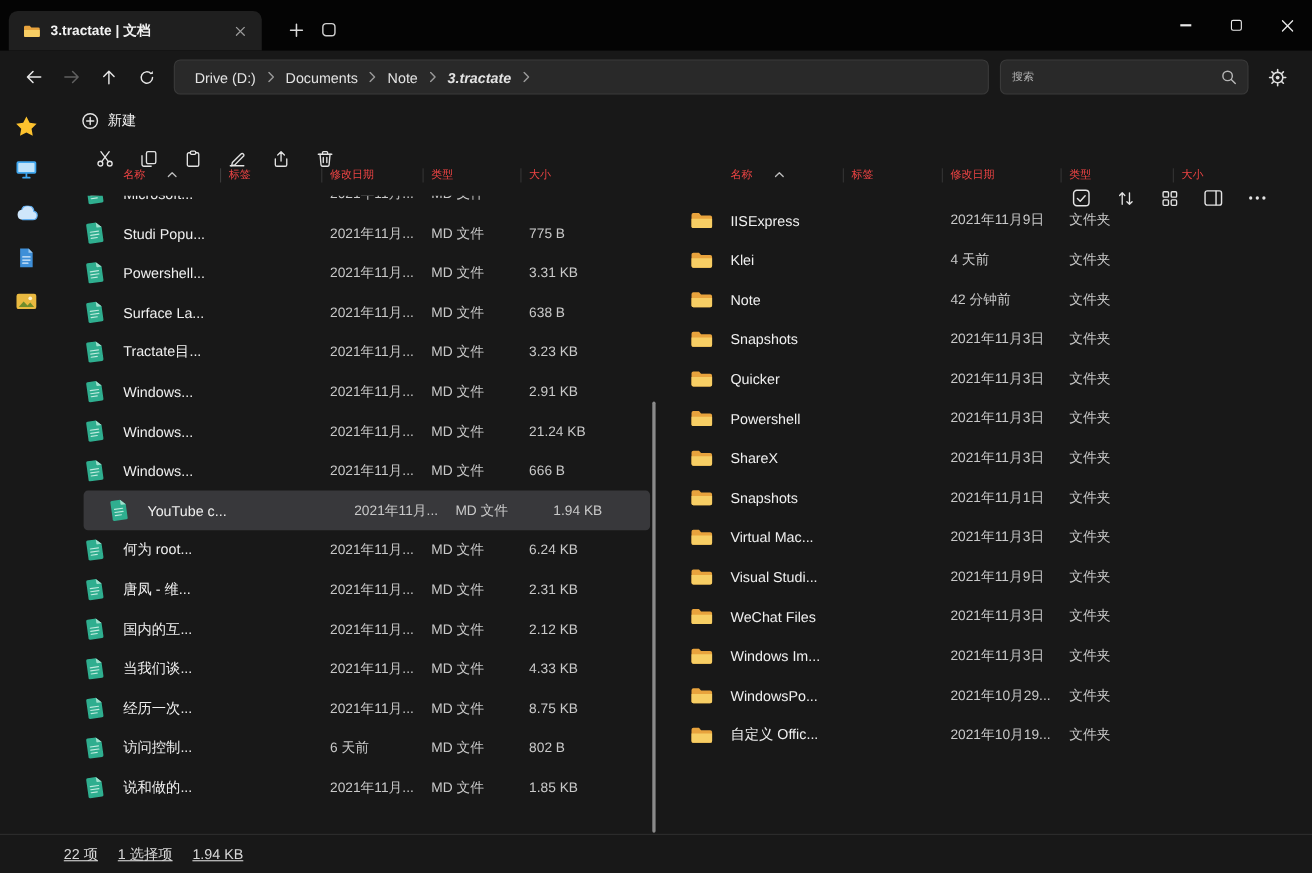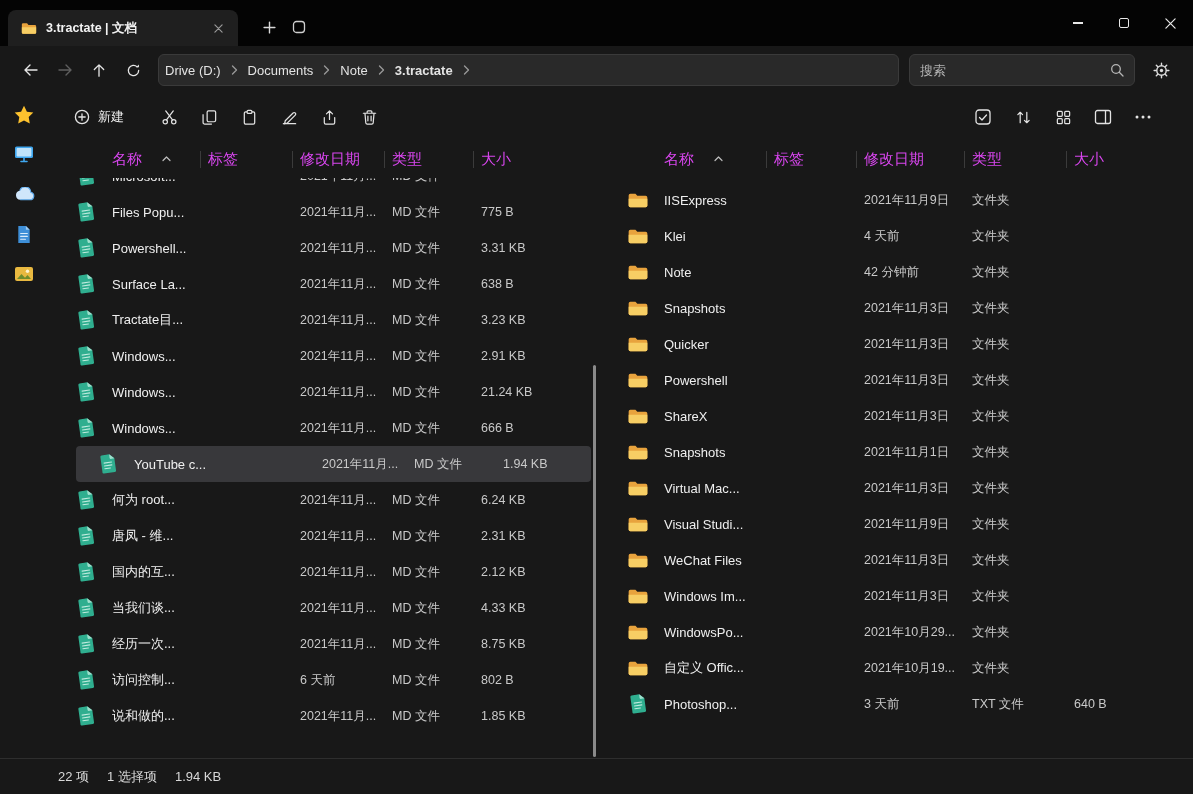--- a/index.html
+++ b/index.html
@@ -27,36 +27,36 @@
   .glyph-min { width:10px; height:1.5px; background:#e8e8e8; }
   .glyph-max { width:10px; height:10px; border:1.2px solid #e8e8e8; border-radius:2px; }
 
   
   .navrow { position:absolute; left:0; top:46px; right:0; height:48px; display:flex;
     align-items:center; padding:0 14px; }
   .nav-btn { width:34px; height:32px; display:flex; align-items:center; justify-content:center;
     border-radius:4px; flex:0 0 auto; }
   .pill { height:32px; background:#292929; border:1px solid #3a3a3a; border-radius:6px;
     display:flex; align-items:center; }
-  .breadcrumb-bar { flex:1; margin:0 10px 0 8px; padding:0 0; gap:2px; overflow:hidden; }
+  .breadcrumb-bar { flex:1; margin:0 10px 0 8px; padding:0 12px; gap:2px; overflow:hidden; }
   .crumb-group { display:flex; align-items:center; gap:2px; }
   .crumb { font-size:13px; color:#e3e3e3; padding:3px 6px; border-radius:4px; white-space:nowrap; }
-  .crumb-group:last-child .crumb { font-weight:700; }
+  .crumb-group:last-child .crumb { font-weight:700;font-style:italic; }
   .crumb-chev { color:#9a9a9a; display:flex; align-items:center; padding:0 2px; }
   .search-pill { width:226px; position:relative; padding:0 10px; }
   .search-pill input { width:100%; background:transparent; border:none; outline:none;
-    color:#f0abfc; font-size:13px; font-family:inherit; padding-right:24px; }
+    color:#f0abfc; font-size:10px; font-family:inherit; padding-right:24px; }
   .search-pill input::placeholder { color:#b5b5b5; opacity:1; }
   .search-ico { position:absolute; right:10px; top:8px; }
   .gear-btn { width:36px; height:34px; margin-left:8px; display:flex; align-items:center;
     justify-content:center; border-radius:4px; }
 
   
   .toolbar { position:absolute; left:48px; top:94px; right:17px; height:46px; display:flex;
-    align-items:center; padding:0 14px; }
+    align-items:flex-start; padding:0 14px;flex-direction:column; }
   .new-btn { display:flex; align-items:center; gap:8px; padding:7px 12px; border-radius:4px;
     font-size:13px; color:#f0f0f0; }
   .tool-btn { width:38px; height:36px; display:flex; align-items:center; justify-content:center;
     border-radius:4px; margin-left:2px; }
   .tool-group-left { display:flex; margin-left:12px; }
   .tool-group-right { display:flex; margin-left:auto; }
 
   
   .rail { position:absolute; left:0; top:94px; bottom:36px; width:48px; display:flex;
     flex-direction:column; align-items:center; padding-top:4px; gap:8px; }
@@ -65,21 +65,21 @@
 
   
   .panes { position:absolute; left:48px; top:140px; right:0; bottom:36px; display:flex; }
   .pane { display:flex; flex-direction:column; overflow:hidden; }
   .left-pane { width:549px; }
   .right-pane { flex:1; margin-left:3px; }
 
   .hdr, .row { display:grid; align-items:center; margin:0 6px; padding-left:10px; }
   .left-pane  .hdr, .left-pane  .row { grid-template-columns:44px 92px 92px 92px 89px 1fr; }
   .right-pane .hdr, .right-pane .row { grid-template-columns:44px 106px 90px 108px 102px 1fr; }
-  .hdr { height:38px; flex:0 0 auto; color:#d946ef; font-size:15px; }
+  .hdr { height:38px; flex:0 0 auto; color:#ef4444; font-size:10px; }
   .hdr .hcell { position:relative; padding-left:8px; }
   .hdr .hcell::before { content:""; position:absolute; left:0; top:1px; height:17px; width:1px;
     background:#3b3b3b; }
   .hdr-name { display:flex; align-items:center; gap:20px; padding-left:4px; }
 
   .list { flex:1; overflow:hidden; position:relative; }
   .right-pane .list { padding-top:4px; }
   .row { height:36px; border-radius:4px; }
   .row.selected { background:#38383b;margin-left:28px; }
   .row.partial { margin-top:-20px; }
@@ -91,21 +91,21 @@
   .row[data-icon="folder"] .ico-folder { display:block; }
   .row[data-icon="md"] .ico-page, .row[data-icon="txt"] .ico-page { display:block; }
   .ico-page svg { transform:rotate(-8deg); }
 
   .scroll-thumb { position:absolute; left:545px; top:225px; width:3px; height:392px;
     background:#8a8a8a; border-radius:3px; }
 
   
   .statusbar { position:absolute; left:0; right:0; bottom:0; height:36px;
     border-top:1px solid #2e2e2e; display:flex; align-items:center; gap:18px;
-    padding-left:58px; font-size:13px; color:#d8d8d8; background:#181818; }
+    padding-left:58px; font-size:13px; color:#d8d8d8; background:#181818;text-decoration:underline; }
 
   svg { display:block; }
 </style>
 </head>
 <body>
 
 <div class="window">
 
   <div class="titlebar">
     <div class="tabs">
@@ -409,21 +409,21 @@
             <span class="cell icon-cell">
 
               <span class="ico ico-page">
                 <svg width="16" height="20" viewBox="0 0 17 21">
                   <path d="M1.5 2A1.5 1.5 0 0 1 3 .5h8L16 5.5v13a1.5 1.5 0 0 1-1.5 1.5H3A1.5 1.5 0 0 1 1.5 18Z" fill="#2fae8f"></path>
                   <path d="M11 .5 16 5.5h-4A1 1 0 0 1 11 4.5Z" fill="#9fe0cd"></path>
                   <path d="M4.5 9h8M4.5 12h8M4.5 15h6" stroke="#bdeadd" stroke-width="1.1" stroke-linecap="round"></path>
                 </svg>
               </span>
             </span>
-            <span class="cell name">Files Popu...</span>
+            <span class="cell name">Studi Popu...</span>
             <span class="cell sub"></span>
             <span class="cell sub">2021年11月...</span>
             <span class="cell sub">MD 文件</span>
             <span class="cell sub">775 B</span>
           </div>
           <div class="row" data-icon="md">
             <span class="cell icon-cell">
 
               <span class="ico ico-page">
                 <svg width="16" height="20" viewBox="0 0 17 21">
@@ -896,37 +896,20 @@
                 </svg>
               </span>
 
             </span>
             <span class="cell name">自定义 Offic...</span>
             <span class="cell sub"></span>
             <span class="cell sub">2021年10月19...</span>
             <span class="cell sub">文件夹</span>
             <span class="cell sub"></span>
           </div>
-          <div class="row" data-icon="txt">
-            <span class="cell icon-cell">
-
-              <span class="ico ico-page">
-                <svg width="16" height="20" viewBox="0 0 17 21">
-                  <path d="M1.5 2A1.5 1.5 0 0 1 3 .5h8L16 5.5v13a1.5 1.5 0 0 1-1.5 1.5H3A1.5 1.5 0 0 1 1.5 18Z" fill="#2fae8f"></path>
-                  <path d="M11 .5 16 5.5h-4A1 1 0 0 1 11 4.5Z" fill="#9fe0cd"></path>
-                  <path d="M4.5 9h8M4.5 12h8M4.5 15h6" stroke="#bdeadd" stroke-width="1.1" stroke-linecap="round"></path>
-                </svg>
-              </span>
-            </span>
-            <span class="cell name">Photoshop...</span>
-            <span class="cell sub"></span>
-            <span class="cell sub">3 天前</span>
-            <span class="cell sub">TXT 文件</span>
-            <span class="cell sub">640 B</span>
-          </div>
         </div>
     </div>
 
     <div class="scroll-thumb"></div>
   </div>
 
   <div class="statusbar">
     <span>22 项</span>
     <span>1 选择项</span>
     <span>1.94 KB</span>

